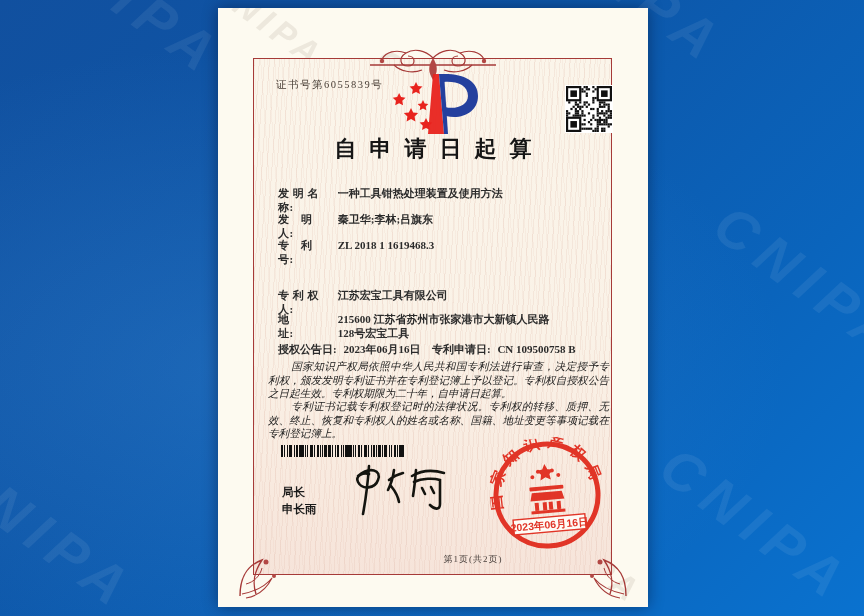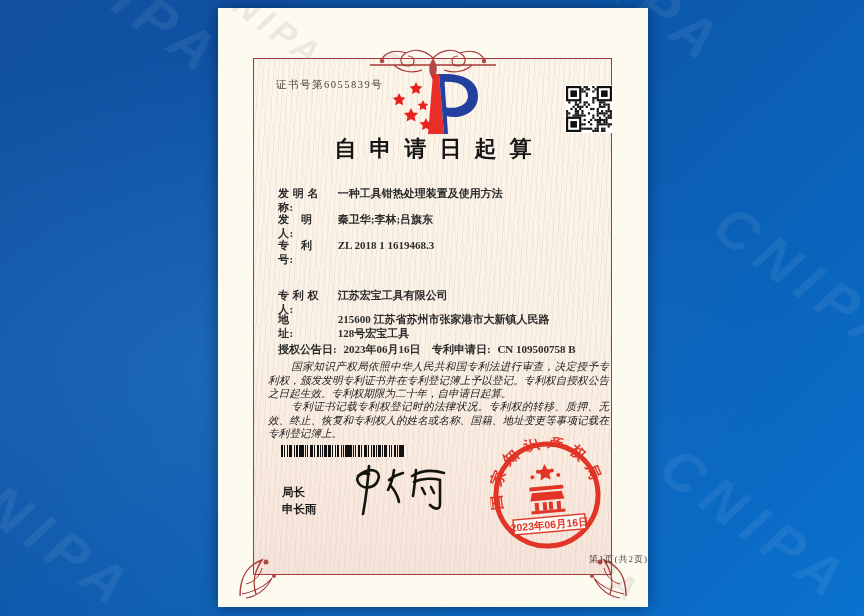--- a/index.html
+++ b/index.html
@@ -32,21 +32,21 @@
   .row .val{display:inline-block;width:228px;vertical-align:top;}
   .grant-row{position:absolute;left:60px;top:334px;font-size:11px;font-weight:bold;color:#2b2b2b;}
   .grant-row .pair2{position:absolute;left:154px;top:0;white-space:nowrap;}
   .para{position:absolute;left:50px;width:341px;font-size:10.6px;line-height:13.6px;color:#1c1c1c;
     text-indent:2.2em;text-align:justify;font-style:italic;}
   .barcode{position:absolute;left:63px;top:437px;width:124px;height:12px;display:flex;align-items:stretch;}
   .barcode div{background:#111;}
   .director{position:absolute;left:64px;top:476px;font-size:11.5px;font-weight:bold;color:#1a1a1a;line-height:17px;}
   .sig{position:absolute;left:118px;top:452px;width:120px;height:60px;}
   .seal{position:absolute;left:272px;top:430px;width:114px;height:114px;transform:rotate(-5deg);opacity:.94;}
-  .page-info{position:absolute;left:0;top:545px;width:430px;text-align:right;font-size:9px;color:#4c4440;letter-spacing:1px;}
+  .page-info{position:absolute;left:0;top:545px;width:430px;text-align:center;font-size:9px;color:#4c4440;letter-spacing:1px;padding-left:40px;}
   .cont-note{position:absolute;left:0;top:573px;width:430px;text-align:center;margin-top:40px;}
   .cont-note span{display:inline-block;background:#fefdf8;padding:2px 10px;font-size:11px;
     font-weight:bold;font-style:italic;color:#1c1c1c;letter-spacing:3px;}
   .ornament-top{position:absolute;left:152px;top:36px;width:126px;height:42px;}
   .corner{position:absolute;width:52px;height:52px;}
   .corner.bl{left:18px;top:540px;}
   .corner.br{left:360px;top:540px;transform:scaleX(-1);}
 </style>
 </head>
 <body>

